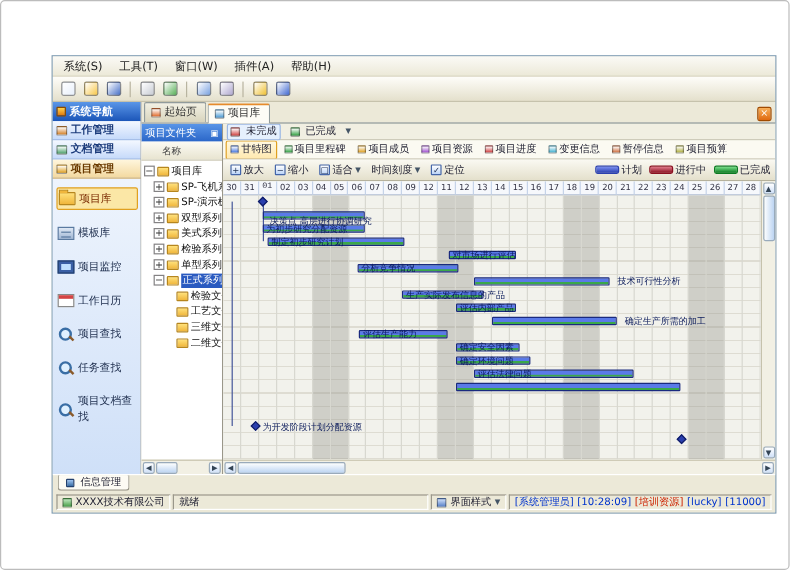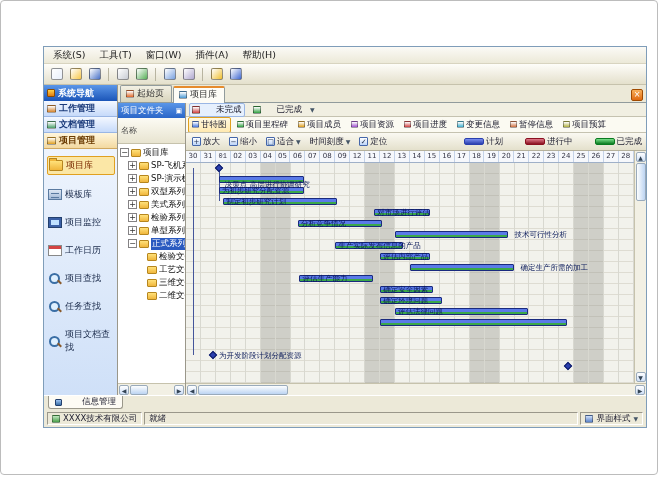--- a/index.html
+++ b/index.html
@@ -48,68 +48,68 @@
   .tab{display:flex;align-items:center;gap:3px;padding:1px 7px 2px 5px;font-size:9px;border:1px solid #919b9c;border-bottom:none;border-radius:2px 2px 0 0;background:linear-gradient(#f2f0e4,#d8d4bc);color:#333;cursor:default}
   .tab.active{background:#fdfcf6;border-top:2px solid #e68b2c;padding-top:0;position:relative;top:1px}
   .tab-ic{width:8px;height:8px;border-radius:1px;border:1px solid rgba(0,0,0,.35)}
   .tab-close{position:absolute;right:3px;top:4px;width:12px;height:12px;background:linear-gradient(#f8b05a,#e06a10);border:1px solid #a04a00;border-radius:2px;color:#fff;font-size:8px;line-height:10px;text-align:center;cursor:default}
   .inner{flex:1;display:flex;min-height:0;background:#fdfcf6}
 
   
   .folderpanel{width:68px;flex:none;display:flex;flex-direction:column;border-right:1px solid #9a978a;background:#fff}
   .fp-header{height:15px;flex:none;background:linear-gradient(#5a96e8,#2a66c8);color:#fff;font-size:8.5px;display:flex;align-items:center;justify-content:space-between;padding:0 3px;white-space:nowrap}
   .fp-pin{font-size:7px;color:#fff}
-  .fp-colhead{height:26px;flex:none;background:linear-gradient(#fcfbf4,#e8e4d0);border-bottom:1px solid #c6c2ac;font-size:8px;display:flex;align-items:center;padding:0 3px;color:#444}
+  .fp-colhead{height:16px;flex:none;background:linear-gradient(#fcfbf4,#e8e4d0);border-bottom:1px solid #c6c2ac;font-size:8px;display:flex;align-items:center;padding:0 17px;color:#444}
   .fp-tree{flex:1;overflow:hidden;background:#fff;font-size:8.5px;padding-top:2px}
   .tree-row{display:flex;align-items:center;gap:2px;height:13px;white-space:nowrap;padding-left:2px;cursor:default}
   .exp{width:9px;height:9px;flex:none;border:1px solid #848284;background:#fff;font-size:8px;line-height:7px;text-align:center;color:#333}
   .tree-ic{width:10px;height:8px;flex:none;background:linear-gradient(#ffe17a,#f0b63c);border:1px solid #b6861e;border-radius:1px;position:relative}
   .tree-label{color:#111}
   .tree-row.selected .tree-label{background:#2a5ac0;color:#fff;padding:0 1px}
   .hscroll{height:12px;flex:none;background:#f2f0e4;border-top:1px solid #c6c2ac;display:flex;align-items:center;gap:1px;padding:0 1px}
   .scroll-btn{width:10px;height:10px;flex:none;border:1px solid #9ab;background:linear-gradient(#ffffff,#cfe0f8);border-radius:2px;text-align:center;line-height:9px;font-size:6px;color:#345;cursor:default}
   .scroll-thumb{height:10px;background:linear-gradient(#fdfefe,#bcd4f2);border:1px solid #9ab;border-radius:2px}
   .scroll-space{flex:1}
 
   
   .ganttpanel{flex:1;display:flex;flex-direction:column;min-width:0}
   .filterrow{height:14px;flex:none;background:#f1efe2;border-bottom:1px solid #c5c2b0;display:flex;align-items:center;gap:5px;padding:0 3px;font-size:8.5px;color:#223}
-  .filterbtn{display:flex;align-items:center;gap:16px;padding:0 2px;border:1px solid transparent;cursor:default}
+  .filterbtn{display:flex;align-items:center;gap:5px;padding:0 2px;border:1px solid transparent;cursor:default}
   .filterbtn.checked{border:1px solid #9ab6e4;background:#e6f0fd;border-radius:2px}
   .f-ic{width:8px;height:8px;border:1px solid rgba(0,0,0,.4);border-radius:1px}
   .chev{font-size:6px;color:#456}
   .viewtabs{height:16px;flex:none;background:#fbfaf2;border-bottom:1px solid #c5c2b0;display:flex;align-items:center;gap:2px;padding:0 2px;font-size:8.5px;color:#223;white-space:nowrap;overflow:hidden}
   .vtab{display:flex;align-items:center;gap:2px;padding:1px 3px;border:1px solid transparent;cursor:default}
   .vtab.active{border:1px solid #e0a020;background:linear-gradient(#fff8e0,#ffe9b0);border-radius:2px}
   .v-ic{width:7px;height:7px;border-radius:1px;border:1px solid rgba(0,0,0,.35)}
   .gtoolbar{height:18px;flex:none;background:linear-gradient(#faf9f2,#e4e0cc);border-bottom:1px solid #b5b19c;display:flex;align-items:center;gap:5px;padding:0 4px;font-size:8.5px;color:#223;white-space:nowrap}
   .gbtn{display:flex;align-items:center;gap:2px;padding:1px 2px;cursor:default}
   .g-ic{width:9px;height:9px;border:1px solid #46a;background:linear-gradient(#fff,#bcd4f8);font-size:7px;line-height:8px;text-align:center;color:#235;border-radius:1px}
-  .legend{margin-left:auto;display:flex;align-items:center;gap:22px}
+  .legend{margin-left:auto;display:flex;align-items:center;gap:6px}
   .lg-item{display:flex;align-items:center;gap:2px}
   .lg-swatch{width:20px;height:7px;border-radius:2px}
   .chartwrap{flex:1;display:flex;min-height:0}
   .chartarea{flex:1;display:flex;flex-direction:column;min-width:0;overflow:hidden}
   .monthrow{height:12px;flex:none;background:#eef3fb;border-bottom:1px solid #b9c6dd;display:flex;align-items:center;gap:5px;font-size:8.5px;color:#123;padding:0 2px}
   .daysrow{height:12px;flex:none;display:flex;background:#f6f8fc;border-bottom:1px solid #9fb0c8}
   .daycell{flex:none;text-align:center;font-size:7px;color:#334;border-right:1px solid #c5d3e8;line-height:11px}
   .grid{position:relative;flex:1;background-color:#f2f2ec;background-image:repeating-linear-gradient(to bottom,transparent 0 10px,#dedcd2 10px 11px);overflow:hidden}
   .gcol{position:absolute;top:0;bottom:0;border-right:1px solid #d8d8d0}
   .gcol.weekend{background:rgba(150,150,142,.38)}
   .conn{position:absolute;width:1px;background:#44559a;z-index:1}
   .task-bar{position:absolute;height:7px;border:1px solid #1a2a7e;background:linear-gradient(#5a7ae8 0 3px,#3aa84a 3px 7px);z-index:2;border-radius:1px}
   .task-ms{position:absolute;width:6px;height:6px;background:#2a3fae;border:1px solid #101d66;transform:rotate(45deg);z-index:2}
   .task-label{position:absolute;font-size:7.5px;color:#0a1a5a;white-space:nowrap;height:11px;line-height:11px;z-index:3}
   .vscroll{width:12px;flex:none;border-left:1px solid #c6c2ac;background:#f2f0e4;display:flex;flex-direction:column;align-items:center;gap:1px;padding:1px 0}
   .vthumb{width:10px;height:38px;background:linear-gradient(90deg,#fdfefe,#bcd4f2);border:1px solid #9ab;border-radius:2px}
   .vspace{flex:1}
 
   
   .bottomtabs{height:15px;flex:none;background:#ece9d8;border-top:1px solid #fff;display:flex;align-items:flex-start;padding:0 4px}
-  .bottomtab{display:flex;align-items:center;gap:20px;border:1px solid #9a978a;border-top:none;background:#fdfbf4;padding:0 6px;height:13px;font-size:8.5px;border-radius:0 0 3px 3px;color:#223}
+  .bottomtab{display:flex;align-items:center;gap:5px;border:1px solid #9a978a;border-top:none;background:#fdfbf4;padding:0 6px;height:13px;font-size:8.5px;border-radius:0 0 3px 3px;color:#223}
   .bt-ic{width:7px;height:7px;background:linear-gradient(#9fc4f2,#3a6ea5);border:1px solid #23406e;border-radius:1px}
   .statusbar{height:17px;flex:none;background:#ece9d8;display:flex;align-items:center;gap:2px;padding:0 3px;font-size:8.5px;color:#223}
   .scell{border:1px solid;border-color:#9a978a #fff #fff #9a978a;height:13px;display:flex;align-items:center;gap:3px;padding:0 4px;white-space:nowrap}
   .scell.grow{flex:1}
   .st-ic{width:8px;height:8px;border-radius:1px;border:1px solid rgba(0,0,0,.35);flex:none}
 </style>
 </head>
 <body>
 
 <div class="page">
@@ -513,16 +513,23 @@
         <span>XXXX技术有限公司</span>
       </div>
       <div class="scell grow">
         <span>就绪</span>
       </div>
       <div class="scell">
         <span class="st-ic" style="background:linear-gradient(#cfe0fa,#5a82c8)"></span>
         <span>界面样式</span>
         <span class="chev">▼</span>
       </div>
+      <div class="scell" id="sbParts">
+          <span style="color: rgb(0, 51, 204);">[系统管理员]</span>
+          <span style="color: rgb(0, 51, 204);">[10:28:09]</span>
+          <span style="color: rgb(204, 34, 0);">[培训资源]</span>
+          <span style="color: rgb(0, 51, 204);">[lucky]</span>
+          <span style="color: rgb(0, 51, 204);">[11000]</span>
+        </div>
     </div>
 
   </div>
 </div>
 
 </body></html>

